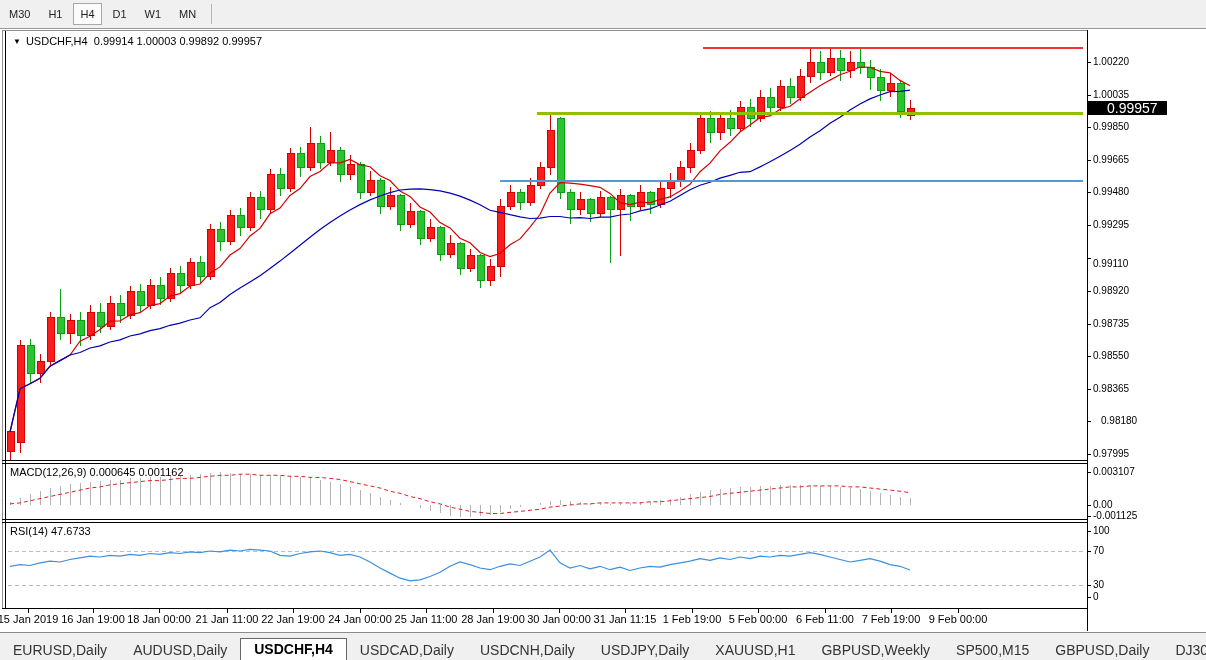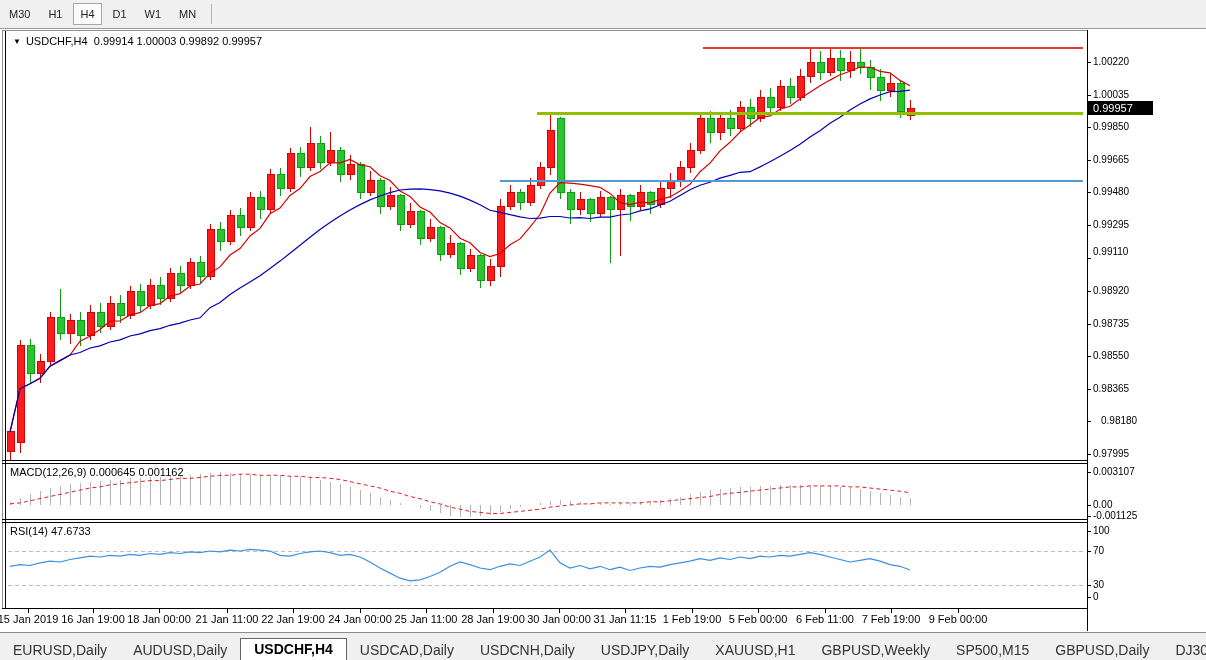--- a/index.html
+++ b/index.html
@@ -377,34 +377,34 @@
       <div class="axis-label" style="top: 59px;">1.00035</div>
       <div class="axis-tick" style="top: 97px;"></div>
       <div class="axis-label" style="top: 91px;">0.99850</div>
       <div class="axis-tick" style="top: 130px;"></div>
       <div class="axis-label" style="top: 124px;">0.99665</div>
       <div class="axis-tick" style="top: 162px;"></div>
       <div class="axis-label" style="top: 156px;">0.99480</div>
       <div class="axis-tick" style="top: 195px;"></div>
       <div class="axis-label" style="top: 189px;">0.99295</div>
       <div class="axis-tick" style="top: 228px;"></div>
-      <div class="axis-label" style="top: 216px;">0.99110</div>
+      <div class="axis-label" style="top: 228px;">0.99110</div>
       <div class="axis-tick" style="top: 261px;"></div>
       <div class="axis-label" style="top: 255px;">0.98920</div>
       <div class="axis-tick" style="top: 294px;"></div>
       <div class="axis-label" style="top: 288px;">0.98735</div>
       <div class="axis-tick" style="top: 326px;"></div>
       <div class="axis-label" style="top: 320px;">0.98550</div>
       <div class="axis-tick" style="top: 359px;"></div>
       <div class="axis-label" style="top: 353px;">0.98365</div>
       <div class="axis-tick" style="top: 391px;"></div>
       <div class="axis-label" style="top: 385px; padding-left: 8px;">0.98180</div>
       <div class="axis-tick" style="top: 424px;"></div>
       <div class="axis-label" style="top: 418px;">0.97995</div>
-      <div id="price-badge" style="position: absolute; left: 0px; top: 71px; width: 60px; height: 14px; background: rgb(0, 0, 0); color: rgb(255, 255, 255); font-size: 11px; line-height: 14px; padding-left: 5px;">0.99957</div>
+      <div id="price-badge" style="position: absolute; left: 0px; top: 71px; width: 60px; height: 14px; background: rgb(0, 0, 0); color: rgb(255, 255, 255); font-size: 14px; line-height: 14px; padding-left: 19px;">0.99957</div>
       <div class="axis-tick" style="top: 442px;"></div>
       <div class="axis-label" style="top: 436px;">0.003107</div>
       <div class="axis-tick" style="top: 475px;"></div>
       <div class="axis-label" style="top: 469px;">0.00</div>
       <div class="axis-tick" style="top: 486px;"></div>
       <div class="axis-label" style="top: 480px;">-0.001125</div>
       <div class="axis-tick" style="top: 501px;"></div>
       <div class="axis-label" style="top: 495px;">100</div>
       <div class="axis-tick" style="top: 521px;"></div>
       <div class="axis-label" style="top: 515px;">70</div>

